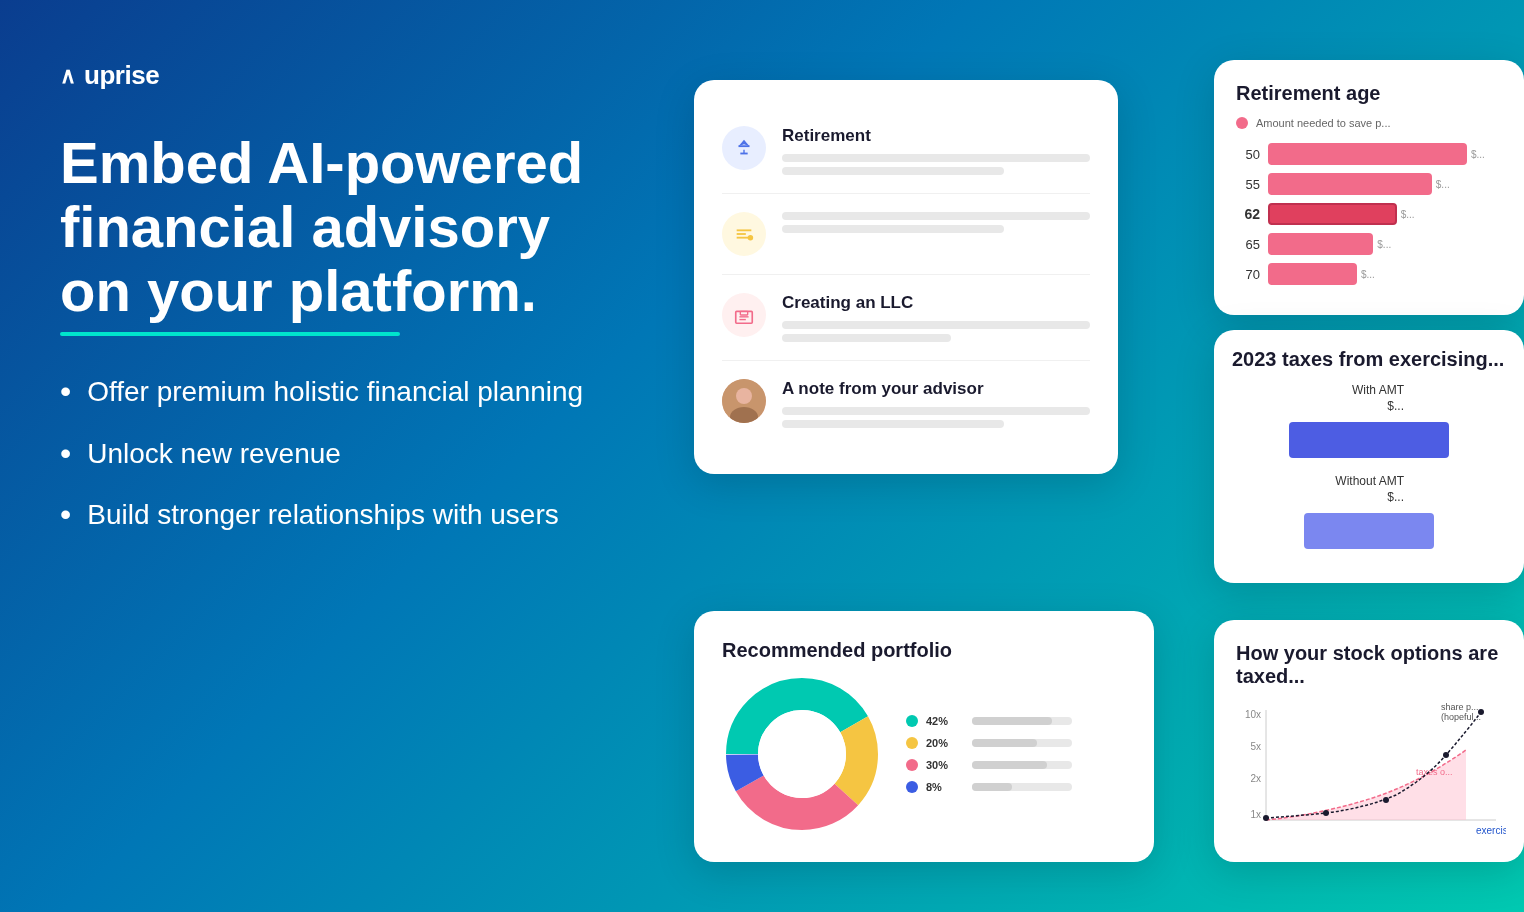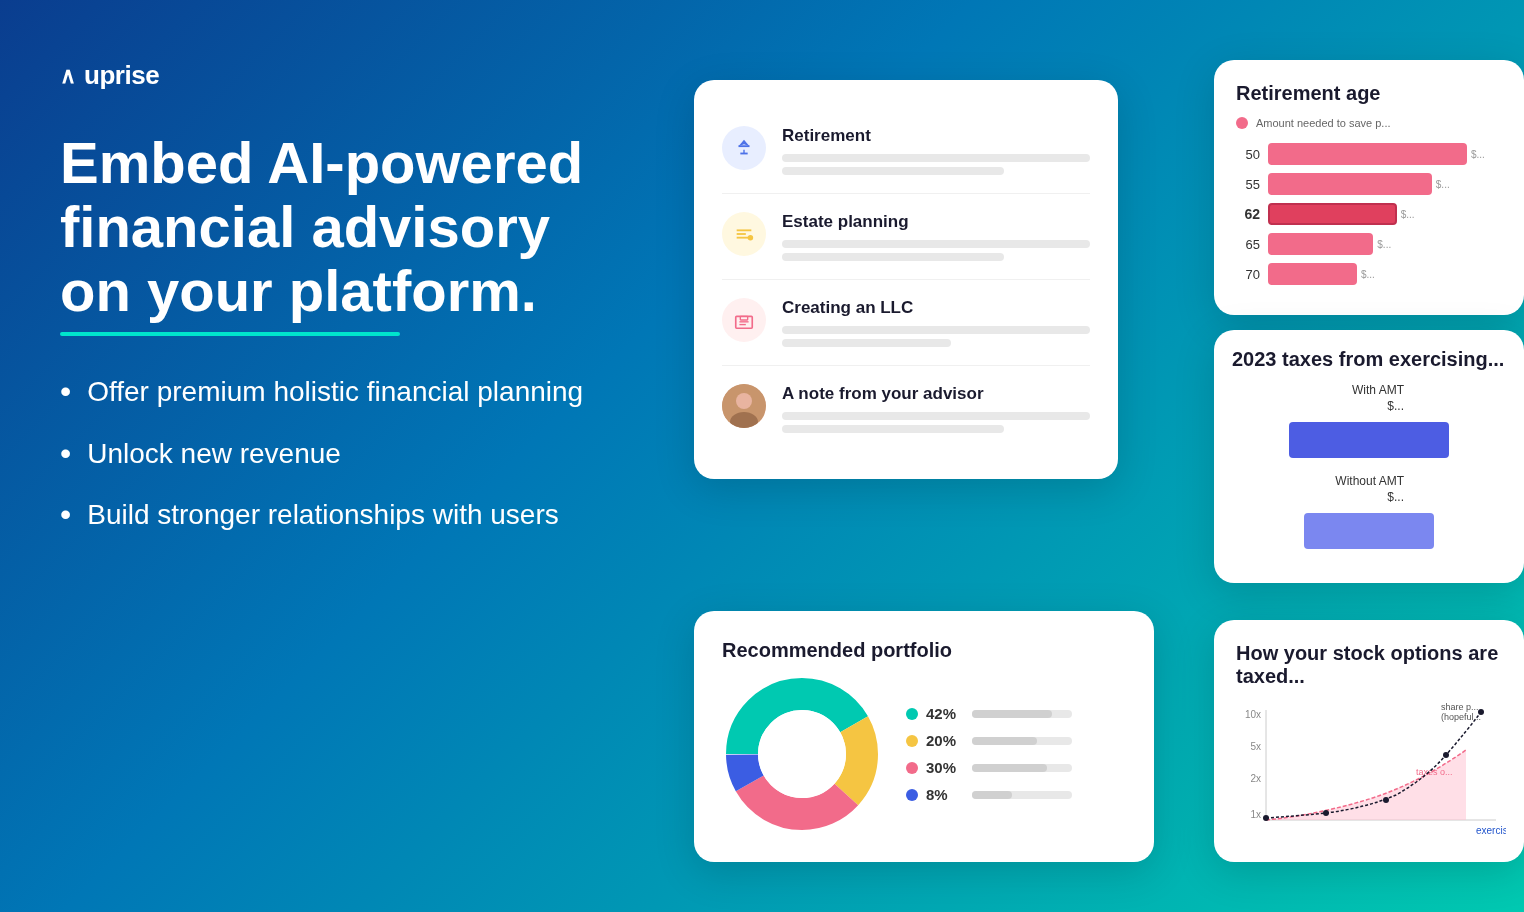--- a/index.html
+++ b/index.html
@@ -295,21 +295,21 @@
       align-items: center;
       gap: 8px;
     }
     .legend-circle {
       width: 12px;
       height: 12px;
       border-radius: 50%;
       flex-shrink: 0;
     }
     .legend-pct {
-      font-size: 15px;
+      font-size: 11px;
       font-weight: 600;
       color: #333;
       width: 38px;
     }
     .legend-bar-bg {
       width: 100px;
       height: 8px;
       background: #e8e8e8;
       border-radius: 4px;
     }
@@ -387,21 +387,20 @@
     <div class="list-item-row">
       <div class="item-icon icon-yellow">
         <svg width="22" height="22" viewBox="0 0 24 24" fill="none">
           <line x1="4" y1="8" x2="20" y2="8" stroke="#f5c542" stroke-width="2"></line>
           <line x1="4" y1="12" x2="14" y2="12" stroke="#f5c542" stroke-width="2"></line>
           <line x1="4" y1="16" x2="18" y2="16" stroke="#f5c542" stroke-width="2"></line>
           <circle cx="19" cy="16" r="3" fill="#f5c542"></circle>
         </svg>
       </div>
       <div class="item-content">
-        <div class="item-title">Estate planning</div>
         <div class="item-lines">
           <div class="line-gray line-long"></div>
           <div class="line-gray line-medium"></div>
         </div>
       </div>
     </div>
 
     <div class="list-item-row">
       <div class="item-icon icon-pink">
         <svg width="22" height="22" viewBox="0 0 24 24" fill="none">

